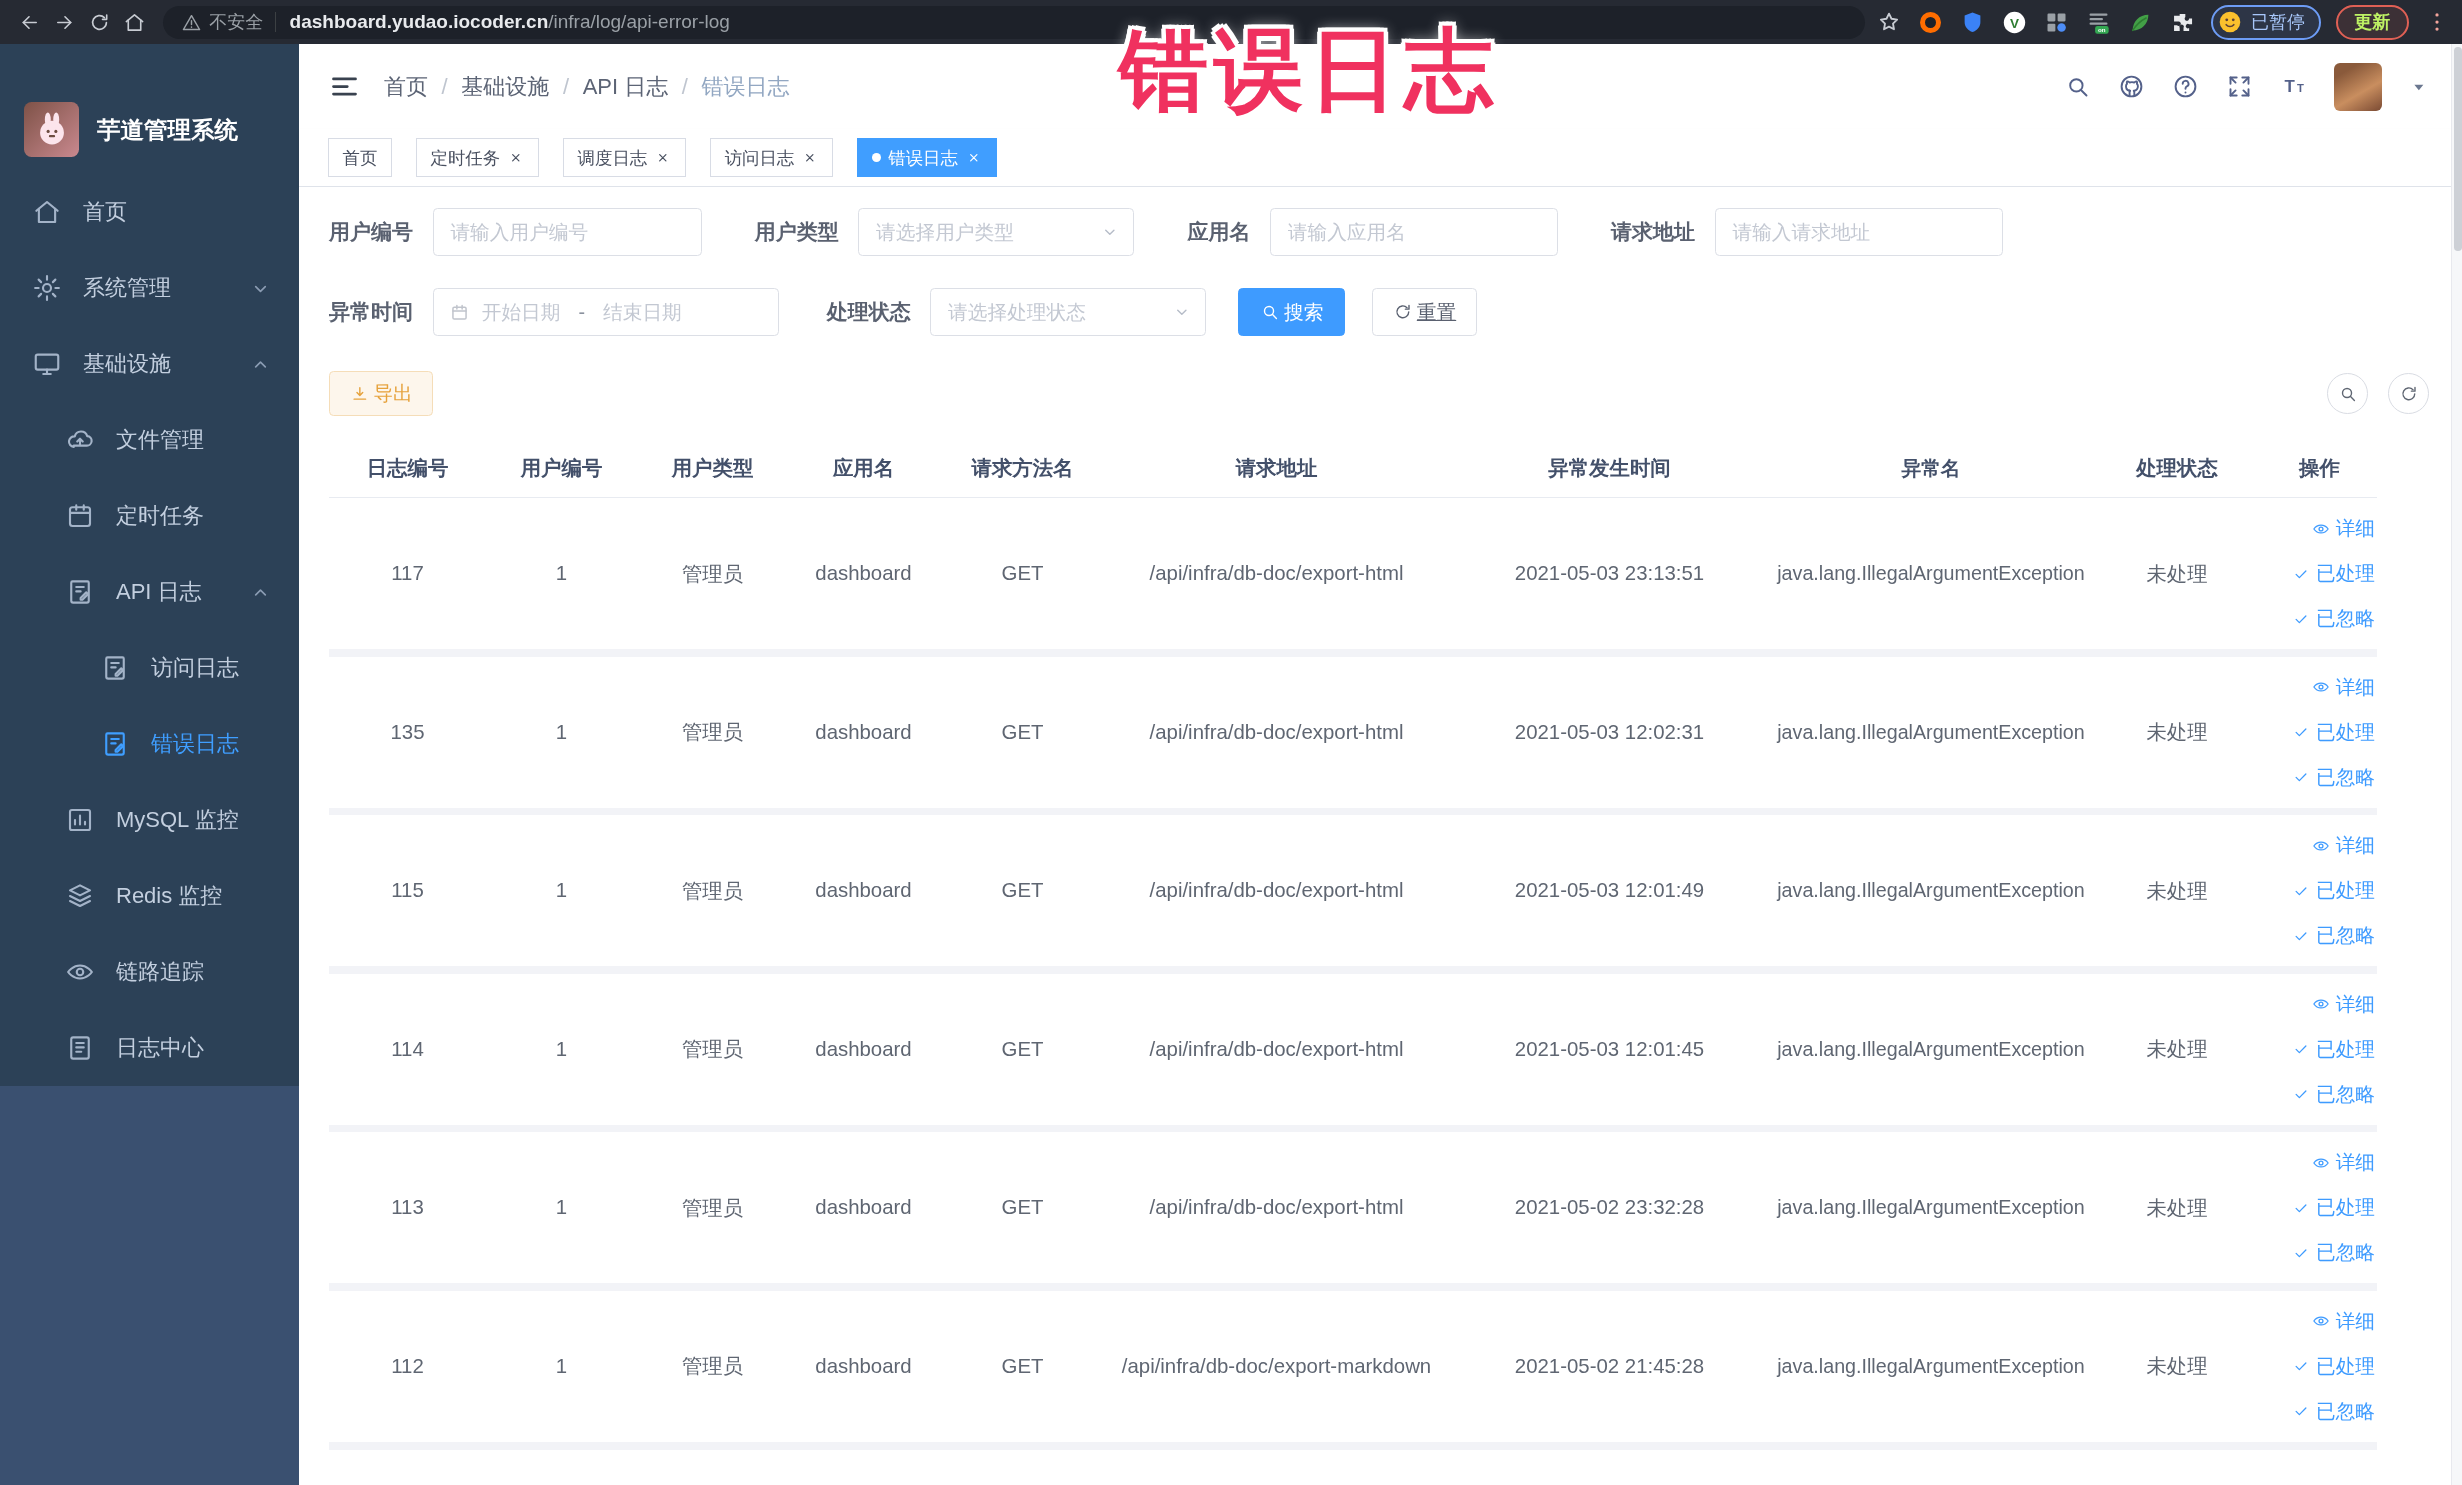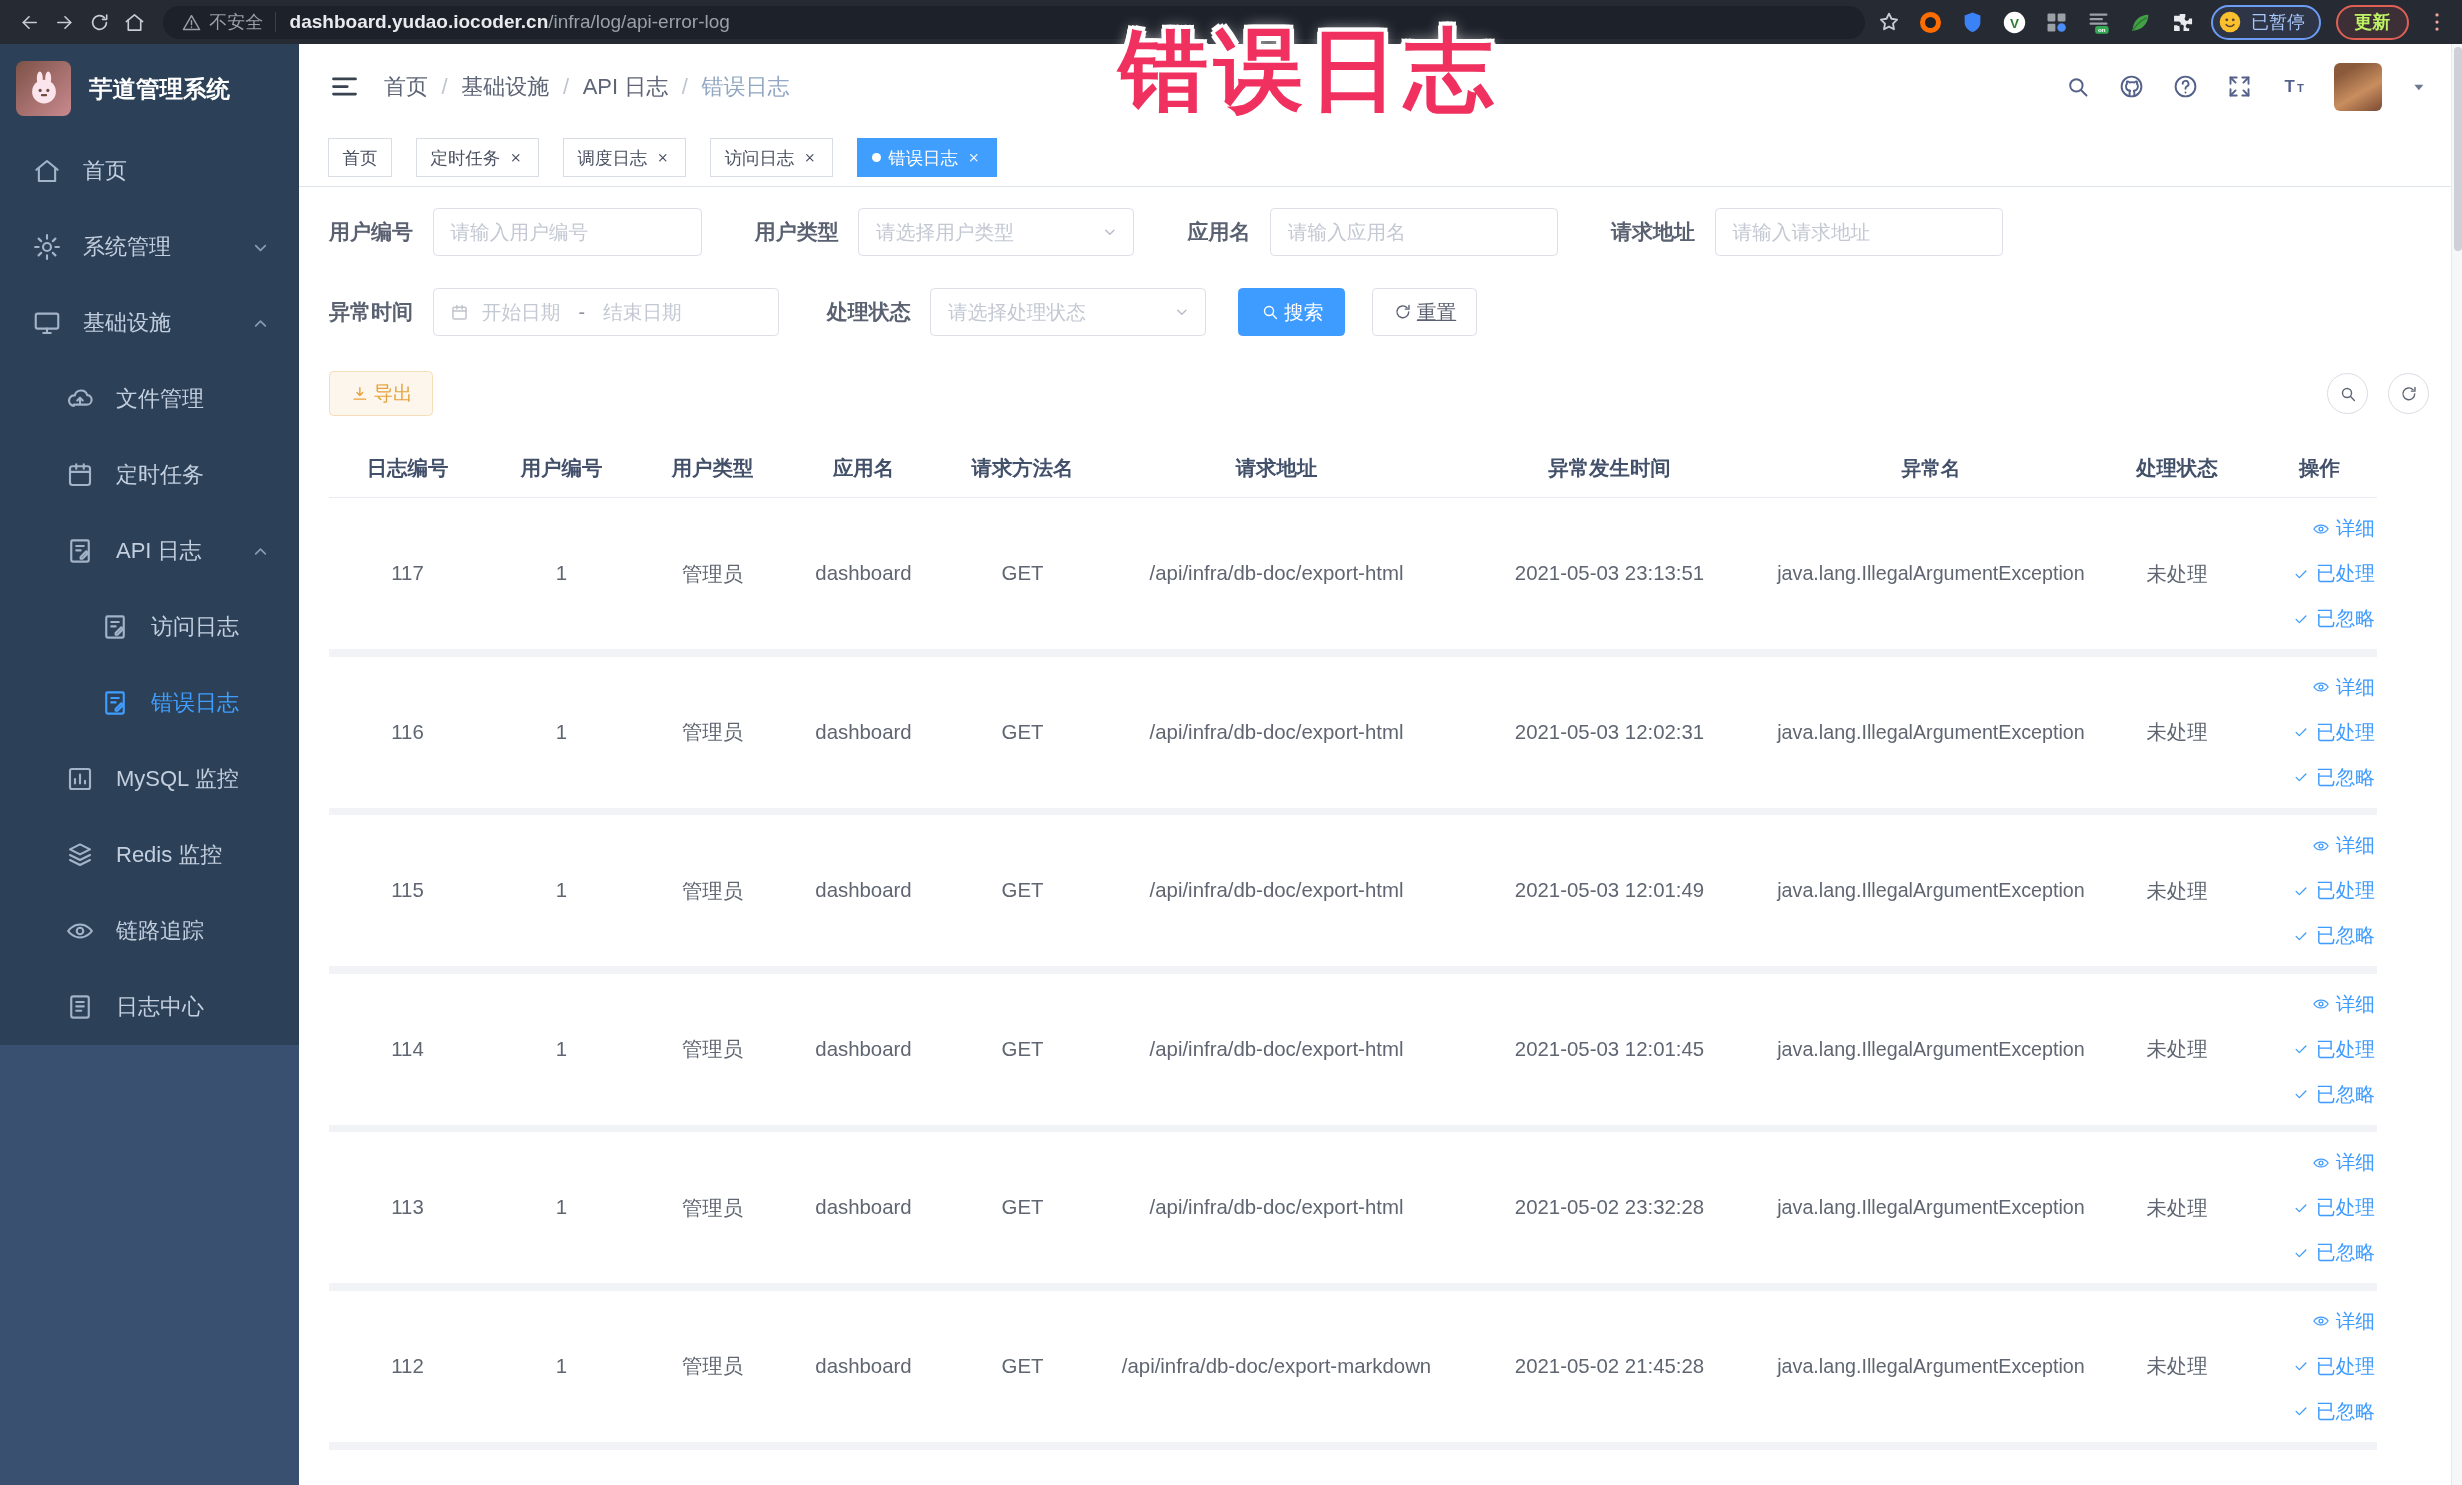--- a/index.html
+++ b/index.html
@@ -27,21 +27,21 @@
         display:flex; align-items:center; gap:7.6px; padding:0 13.6px 0 4.5px; }
   .profile-face { width:26px; height:26px; }
   .profile-chip span.txt { color:#a8c7fa; font-size:18px; white-space:nowrap; }
   .update-btn { height:35px; border:2.3px solid #e06055; border-radius:18px; background:rgba(224,96,85,.12);
         color:#bef264; font-size:18px; font-weight:bold; display:flex; align-items:center; padding:0 16.7px; white-space:nowrap;}
   .dots-ic { width:26px; height:26px; color:#f3a49c; }
 
   
   .app { display:flex; height:1442px; }
   .sidebar { width:299px; background:#2c4157; display:flex; flex-direction:column; flex:0 0 auto; }
-  .logo-row { height:89px; display:flex; align-items:center; padding-left:16px; gap:18px; }
+  .logo-row { height:89px; display:flex; align-items:center; padding-left:24px; gap:18px;margin-top:41px; }
   .logo-img { width:55px; height:55px; border-radius:7.6px; background:linear-gradient(135deg,#7e5247,#c9898f);
         display:flex; align-items:center; justify-content:center; overflow:hidden; flex:0 0 auto; }
   .logo-img svg { width:42px; height:42px; }
   .app-title { color:#fff; font-size:23.5px; font-weight:bold; white-space:nowrap; }
   .menu { display:flex; flex-direction:column; }
   .menu-item { height:76px; display:flex; align-items:center; color:#c3cfdf; font-size:22px; cursor:pointer; }
   .menu-item.depth-1 { padding-left:32px; }
   .menu-item.depth-2 { padding-left:65px; }
   .menu-item.depth-3 { padding-left:100px; }
   .mi-icon { width:30px; height:30px; margin-right:21px; color:#a3b3c8; flex:0 0 auto; }
@@ -669,21 +669,21 @@
         <span style="width:18px;height:18px">
                     <svg viewBox="0 0 24 24" fill="none" stroke="currentColor" stroke-width="1.7" stroke-linecap="round" stroke-linejoin="round">
                       <path d="m5.5 12.5 4.3 4.3L18.5 8"></path>
                     </svg>
                   </span>
         <span>已忽略</span>
       </a>
     </div>
   </div>
             <div class="t-row">
-    <div class="td col-0">116</div>
+    <div class="td col-0">135</div>
     <div class="td col-1">1</div>
     <div class="td col-2">管理员</div>
     <div class="td col-3">dashboard</div>
     <div class="td col-4">GET</div>
     <div class="td col-5">/api/infra/db-doc/export-html</div>
     <div class="td col-6">2021-05-03 12:02:31</div>
     <div class="td col-7">java.lang.IllegalArgumentException</div>
     <div class="td col-8">未处理</div>
     <div class="td col-9 actions">
       <a class="action-link">

